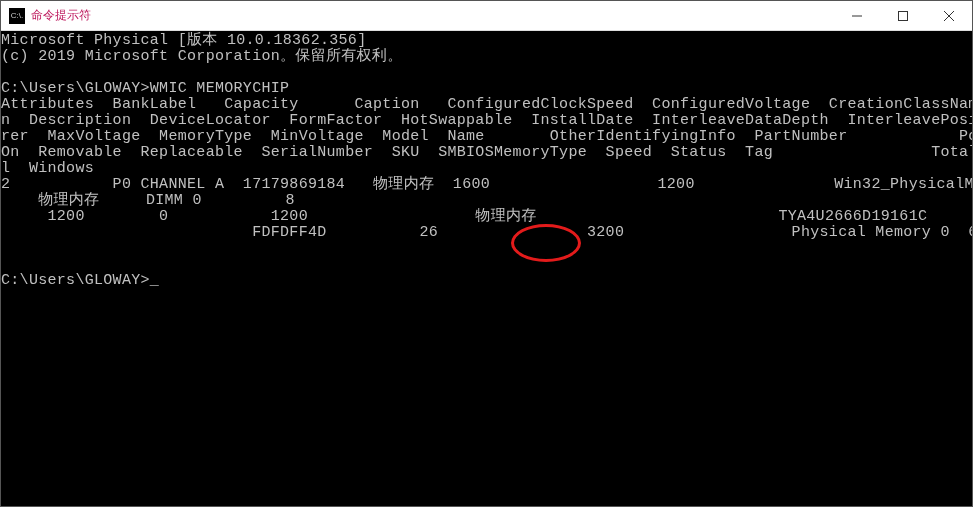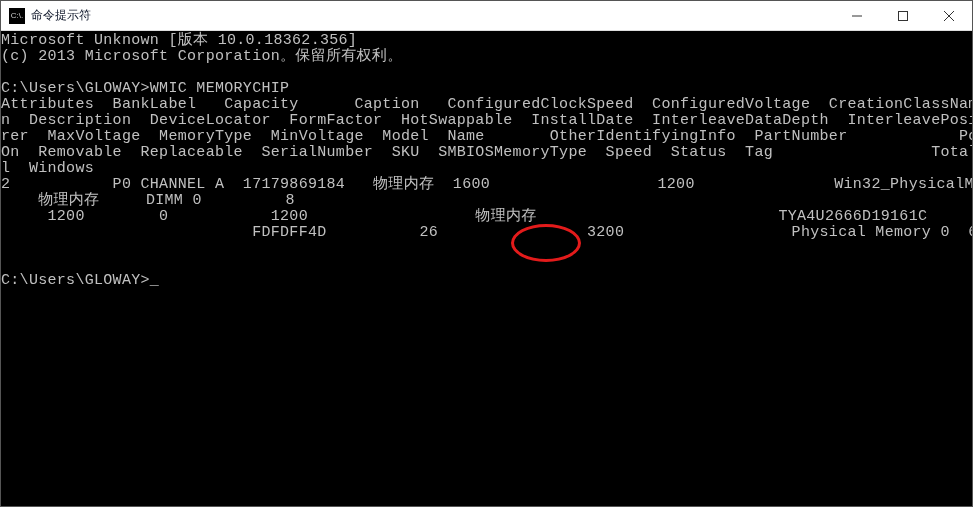--- a/index.html
+++ b/index.html
@@ -28,21 +28,21 @@
     display: flex;
     align-items: center;
     justify-content: center;
     font-size: 8px;
     color: #ccc;
     font-family: sans-serif;
   }
   .titlebar-text {
     flex: 1;
     font-size: 12px;
-    color: #0f172a;
+    color: #be185d;
     font-family: Liberation Serif, serif;
   }
   .winbtn {
     width: 46px;
     height: 30px;
     display: flex;
     align-items: center;
     justify-content: center;
     color: #555;
     font-family: sans-serif;
@@ -90,22 +90,22 @@
       </svg>
   </div>
   <div class="winbtn">
     <svg width="10" height="10">
         <line x1="0" y1="0" x2="10" y2="10"></line>
         <line x1="10" y1="0" x2="0" y2="10"></line>
       </svg>
   </div>
 </div>
 
-<div class="terminal"><span>Microsoft Unknown [版本 10.0.18362.356]</span>
-<span>(c) 2013 Microsoft Corporation。保留所有权利。</span>
+<div class="terminal"><span>Microsoft Physical [版本 10.0.18362.356]</span>
+<span>(c) 2019 Microsoft Corporation。保留所有权利。</span>
 <span></span>
 <span>C:\Users\GLOWAY&gt;WMIC MEMORYCHIP</span>
 <span>Attributes  BankLabel   Capacity      Caption   ConfiguredClockSpeed  ConfiguredVoltage  CreationClassName     DataWidth</span>
 <span>n  Description  DeviceLocator  FormFactor  HotSwappable  InstallDate  InterleaveDataDepth  InterleavePosition  Manufactu</span>
 <span>rer  MaxVoltage  MemoryType  MinVoltage  Model  Name       OtherIdentifyingInfo  PartNumber            PositionInRow  Powered</span>
 <span>On  Removable  Replaceable  SerialNumber  SKU  SMBIOSMemoryType  Speed  Status  Tag                 TotalWidth  TypeDetai</span>
 <span>l  Windows</span>
 <span>2           P0 CHANNEL A  17179869184   物理内存  1600                  1200               Win32_PhysicalMemory  64</span>
 <span>    物理内存     DIMM 0         8                                                                                        Unknown</span>
 <span>     1200        0           1200                  物理内存                          TYA4U2666D19161C</span>

